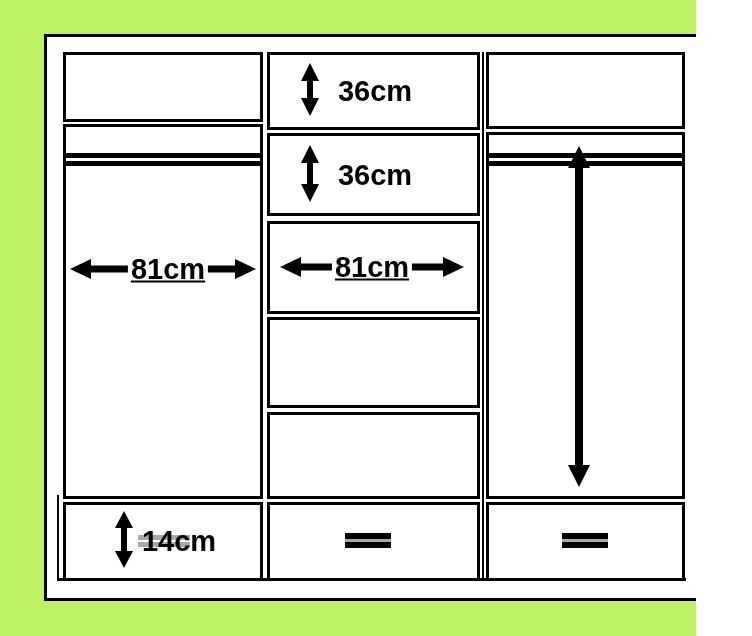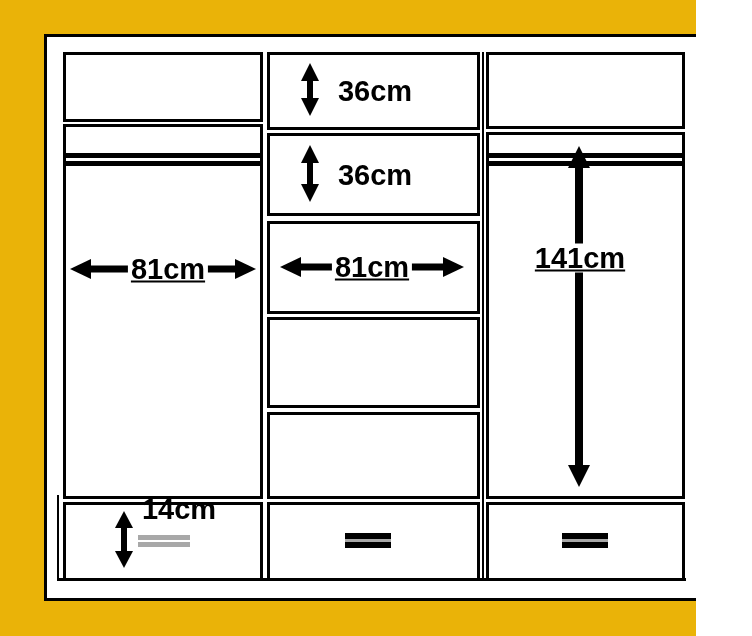--- a/index.html
+++ b/index.html
@@ -1,17 +1,17 @@
 <!DOCTYPE html>
 <html><head>
 <meta charset="utf-8">
 <style>
   html,body{margin:0;padding:0;background:#ffffff;}
   .stage{
-    position:relative;width:696px;height:636px;background:#eab308;
+    position:relative;width:696px;height:636px;background:#bef264;
     font-family:"Liberation Sans", sans-serif;overflow:hidden;
   }
   .box{
     position:absolute;background:#ffffff;border:3px solid #000000;
     box-sizing:border-box;
   }
   .bar{position:absolute;background:#000000;}
   .gray-bar{position:absolute;background:#a8a8a8;}
   .svg-overlay{position:absolute;left:0;top:0;z-index:5;pointer-events:none;}
   .dim-label{
@@ -102,16 +102,15 @@
       <polygon points="124,511 115,528 133,528"></polygon>
       <polygon points="124,568 115,551 133,551"></polygon>
       <rect x="121" y="525" width="6" height="29"></rect>
     </g>
   </svg>
 
   <div class="dim-label" style="left:375px;top:91px;">36cm</div>
   <div class="dim-label" style="left:375px;top:175px;">36cm</div>
   <div class="dim-label masked" style="left:168px;top:269px;">81cm</div>
   <div class="dim-label masked" style="left:372px;top:267px;">81cm</div>
-  <div class="dim-label masked" style="left:580px;top:258px;">141cm</div>
-  <div class="dim-label" style="left:179px;top:509px;">14cm</div>
+  <div class="dim-label" style="left:179px;top:541px;">14cm</div>
 
 </div>
 
 </body></html>

